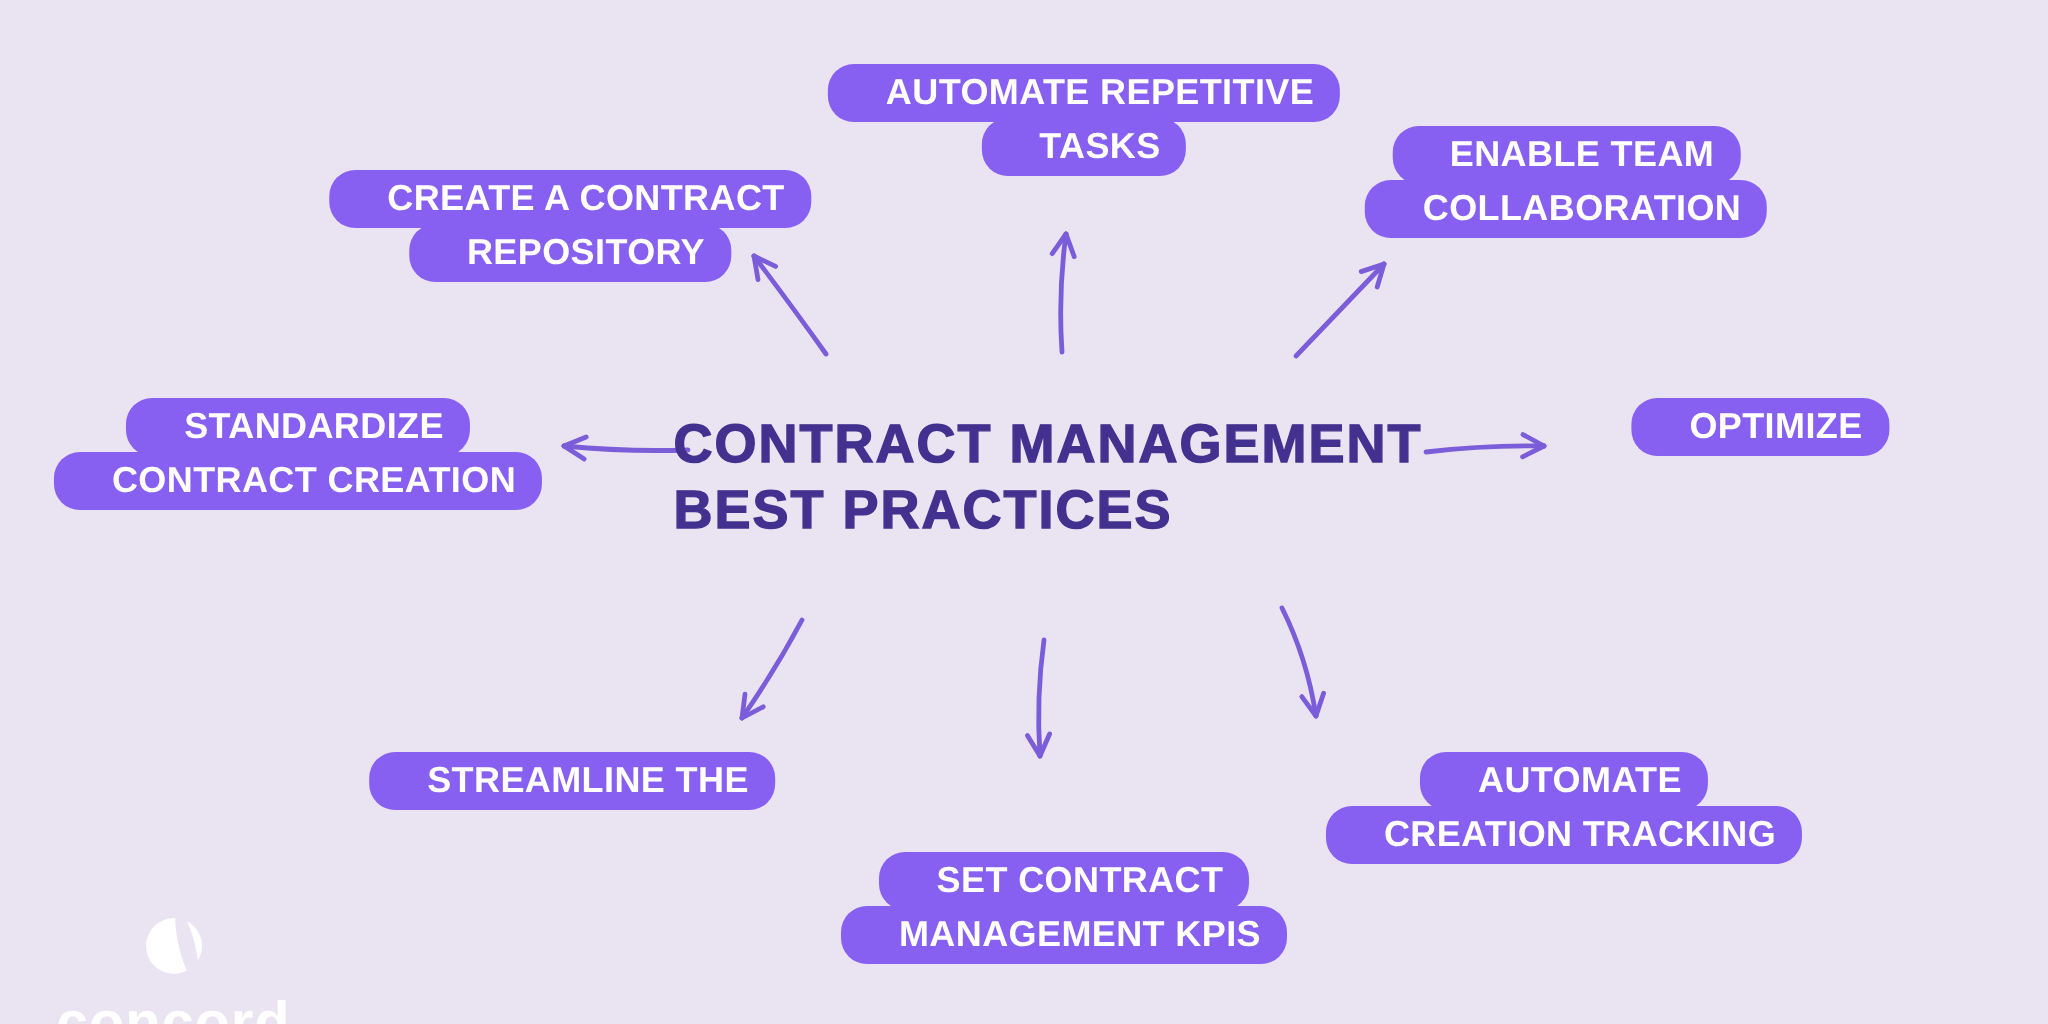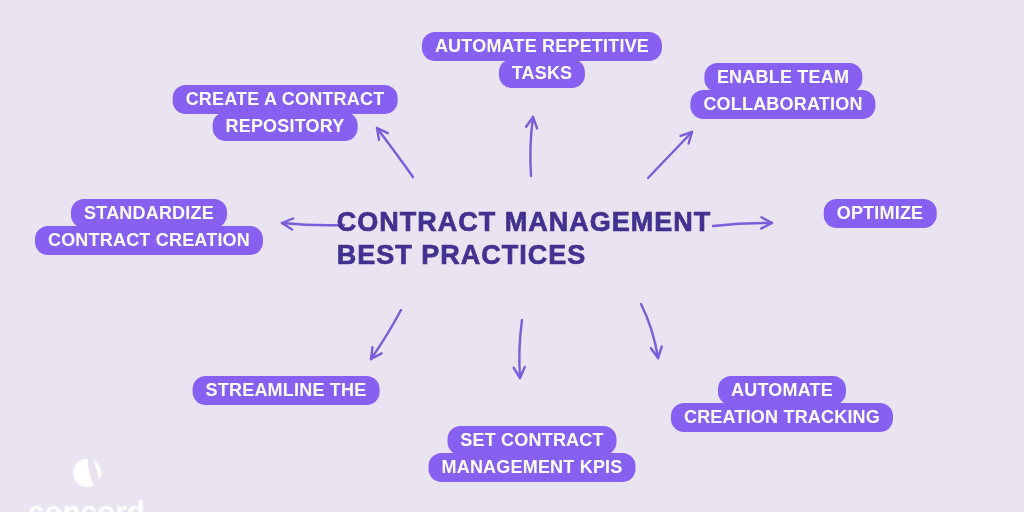--- a/index.html
+++ b/index.html
@@ -41,21 +41,21 @@
     flex-direction:column;
     align-items:center;
   }
   .pill{
     background:var(--node-fill);
     color:var(--node-text);
     font-weight:bold;
     font-size:18px;
     line-height:18px;
     letter-spacing:0.2px;
-    padding:5px 13px 6px 13px;
+    padding:5px 13px 6px 29px;
     border-radius:13px;
     white-space:nowrap;
   }
   .pill + .pill{margin-top:-2px;}
 
   
   .arrows{
     position:absolute;
     left:0;top:0;
     pointer-events:none;

